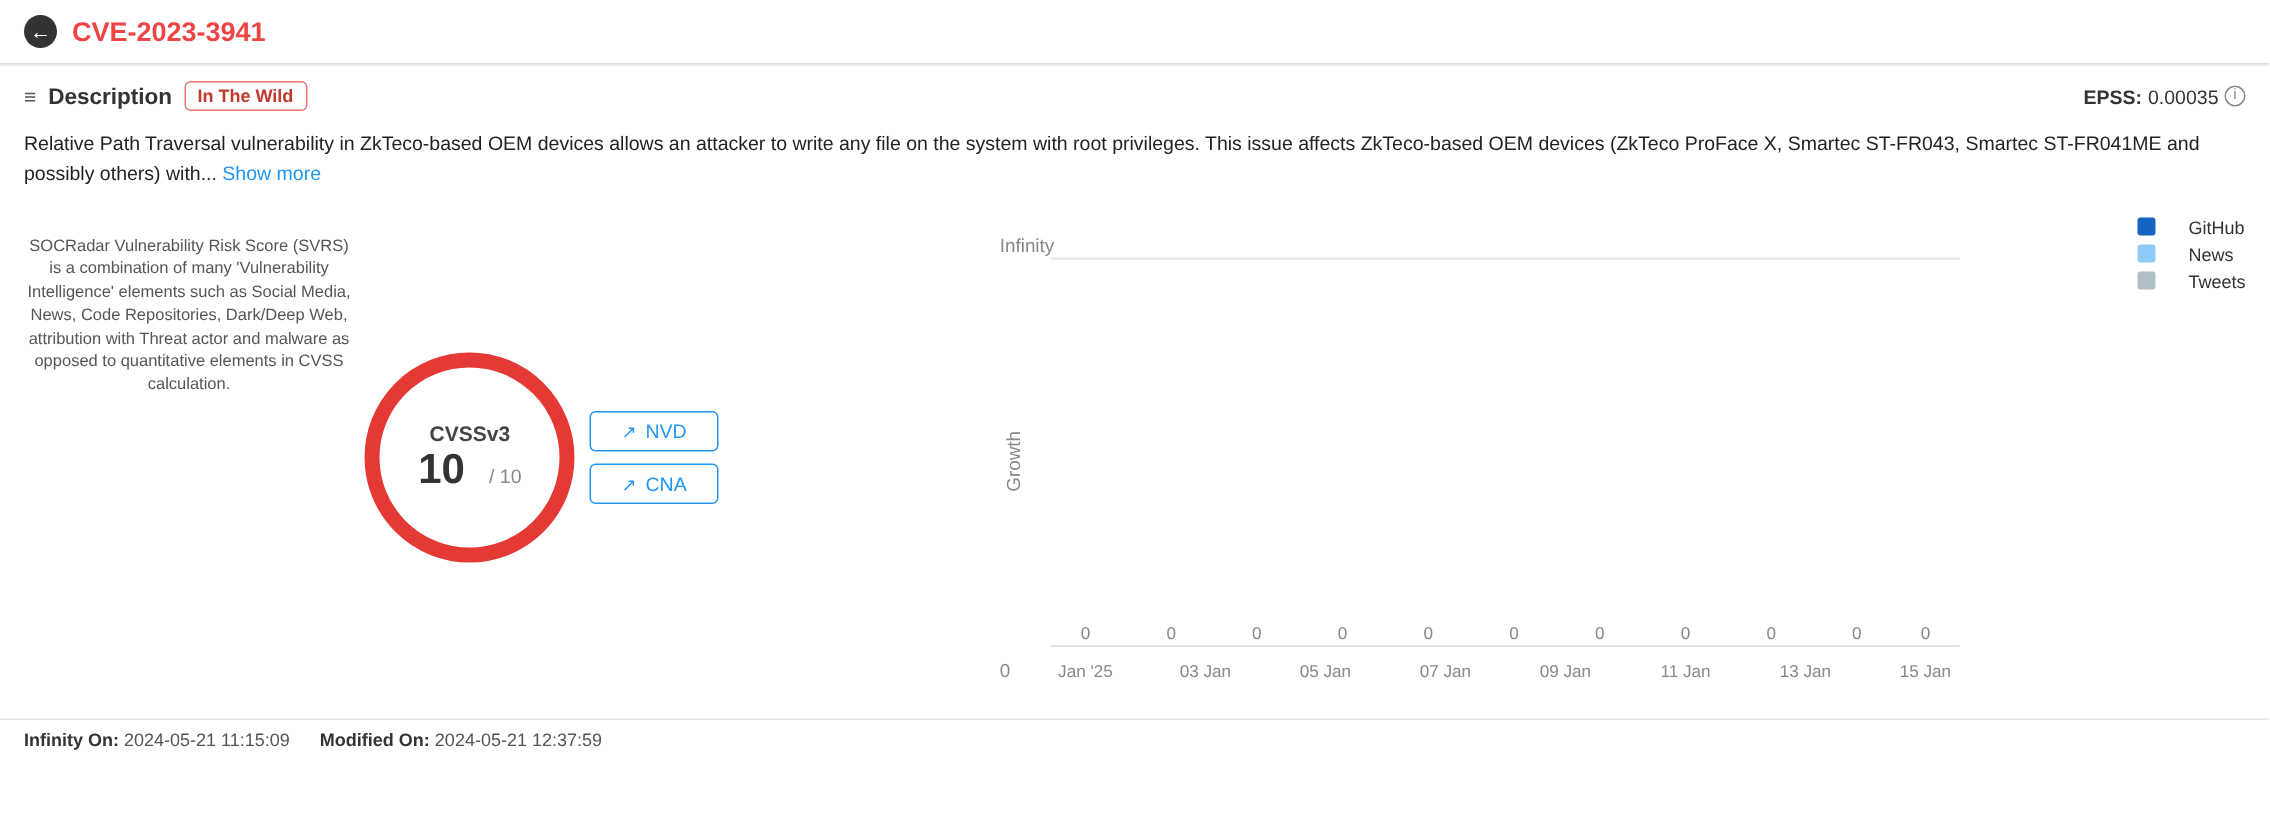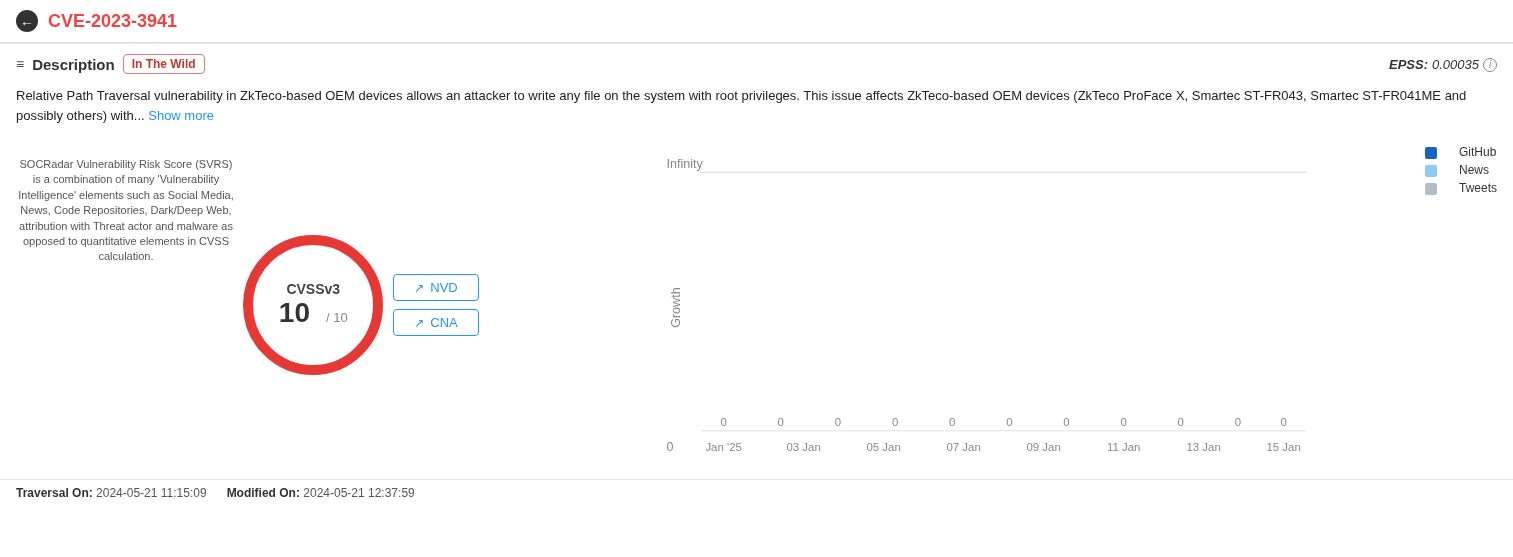--- a/index.html
+++ b/index.html
@@ -47,23 +47,22 @@
       color: #c0392b;
       border-radius: 4px;
       padding: 2px 8px;
       font-size: 12px;
       font-weight: 600;
       border-color: #e57373;
       background: #fff;
       border: 1.5px solid #e57373;
     }
     .epss-section {
-      display: flex; align-items: flex-end; gap: 4px;
+      display: flex; align-items: flex-start; gap: 4px;
       font-size: 13px;
-      font-style: italic;
     }
     .epss-label { font-weight: bold; }
     .epss-value { color: #333; }
     .info-icon {
       width: 14px; height: 14px;
       border: 1.5px solid #888;
       border-radius: 50%;
       display: inline-flex; align-items: center; justify-content: center;
       font-size: 10px;
       color: #888;
@@ -170,21 +169,21 @@
     .chart-svg {
       width: 100%;
       height: 100%;
     }
     .chart-legend {
       position: absolute;
       top: 0; right: 0;
       display: flex; flex-direction: column; gap: 4px;
     }
     .legend-item {
-      display: flex; align-items: flex-end; gap: 22px;
+      display: flex; align-items: flex-start; gap: 22px;
       font-size: 12px;
     }
     .legend-dot {
       width: 12px; height: 12px;
       border-radius: 2px;
     }
 
     .footer-dates {
       padding: 6px 16px;
       font-size: 12px;
@@ -305,18 +304,18 @@
         <text x="410" y="268" font-size="10" fill="#888" text-anchor="middle">11 Jan</text>
         <text x="480" y="268" font-size="10" fill="#888" text-anchor="middle">13 Jan</text>
         <text x="550" y="268" font-size="10" fill="#888" text-anchor="middle">15 Jan</text>
       </svg>
     </div>
   </div>
 
 </div>
 
 <div class="footer-dates">
-  <strong>Traversal On:</strong>
+  <strong>Infinity On:</strong>
   <span>2024-05-21 11:15:09</span>
   &nbsp;&nbsp;&nbsp;&nbsp;
   <strong>Modified On:</strong>
   <span>2024-05-21 12:37:59</span>
 </div>
 
 </body></html>

